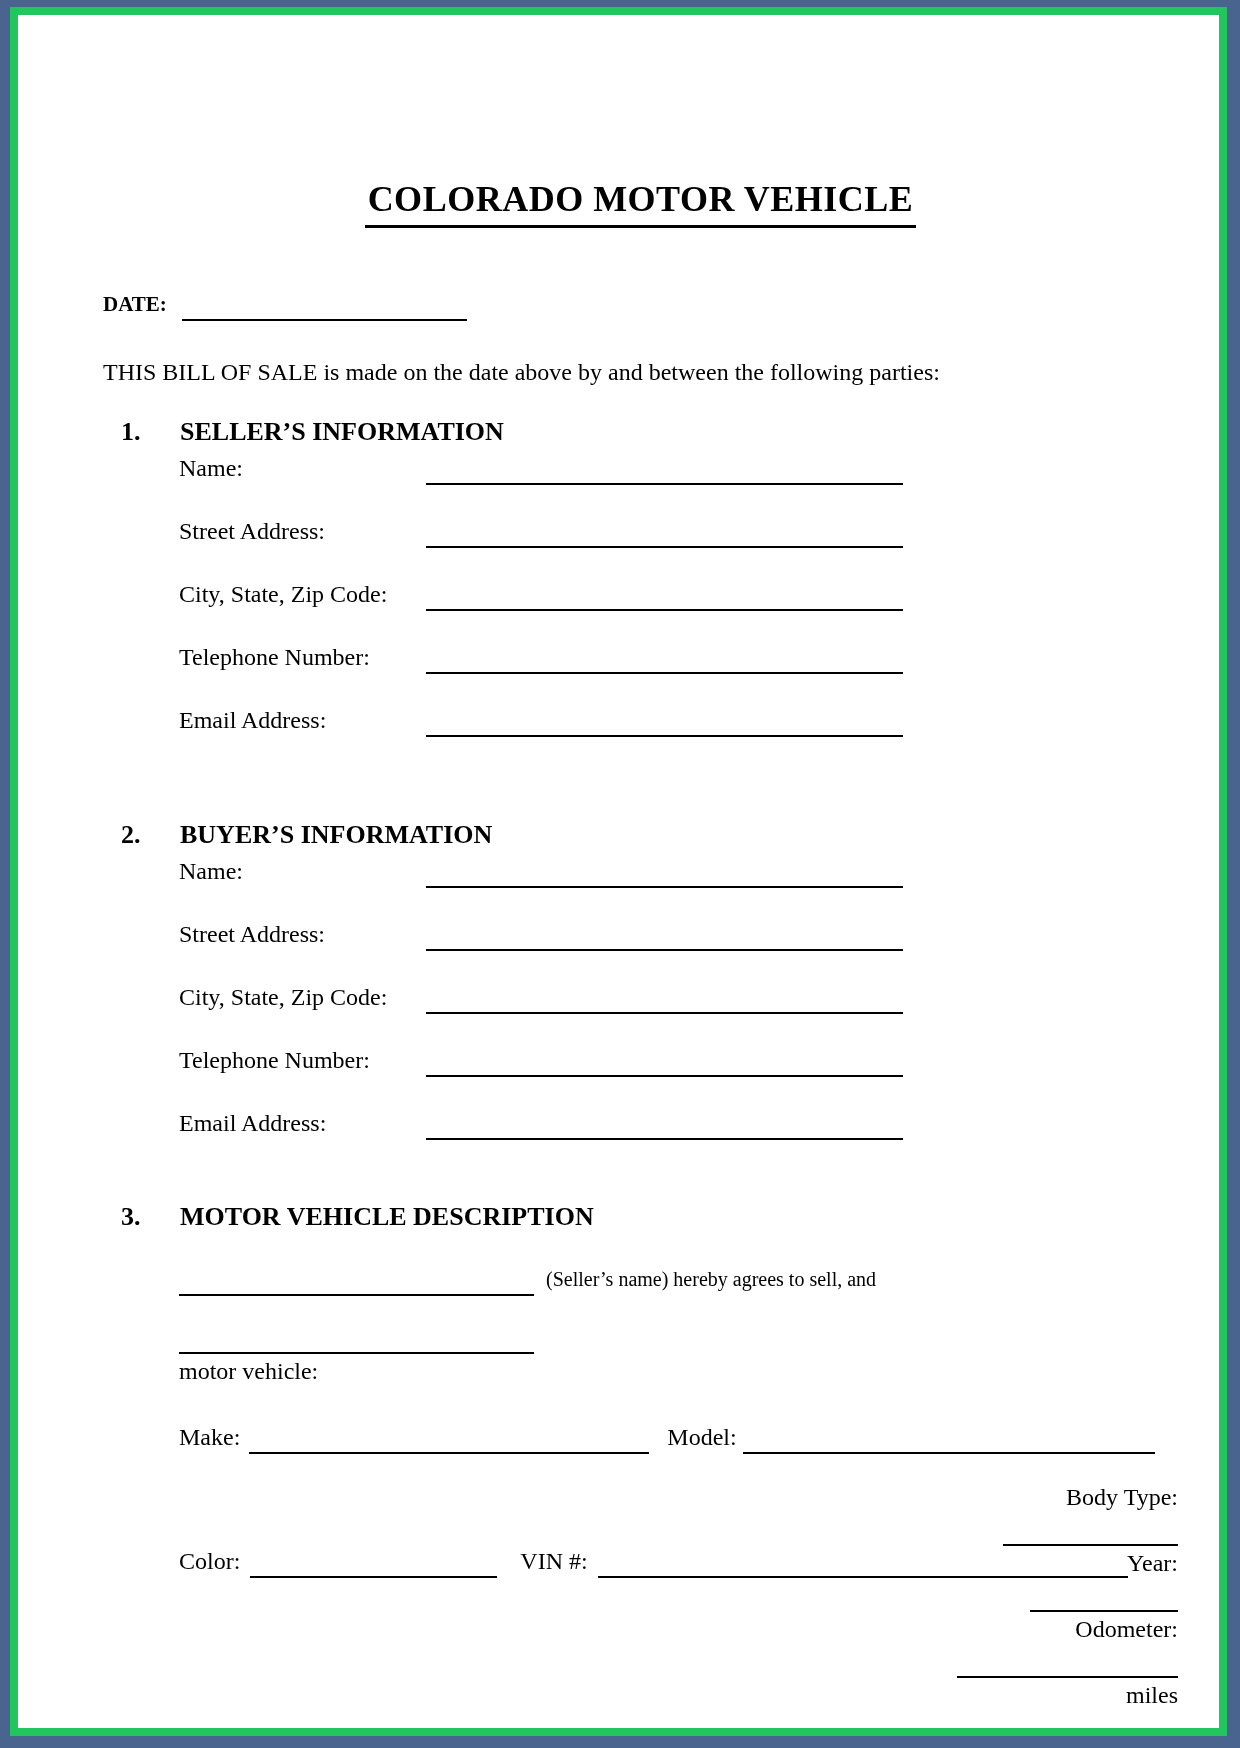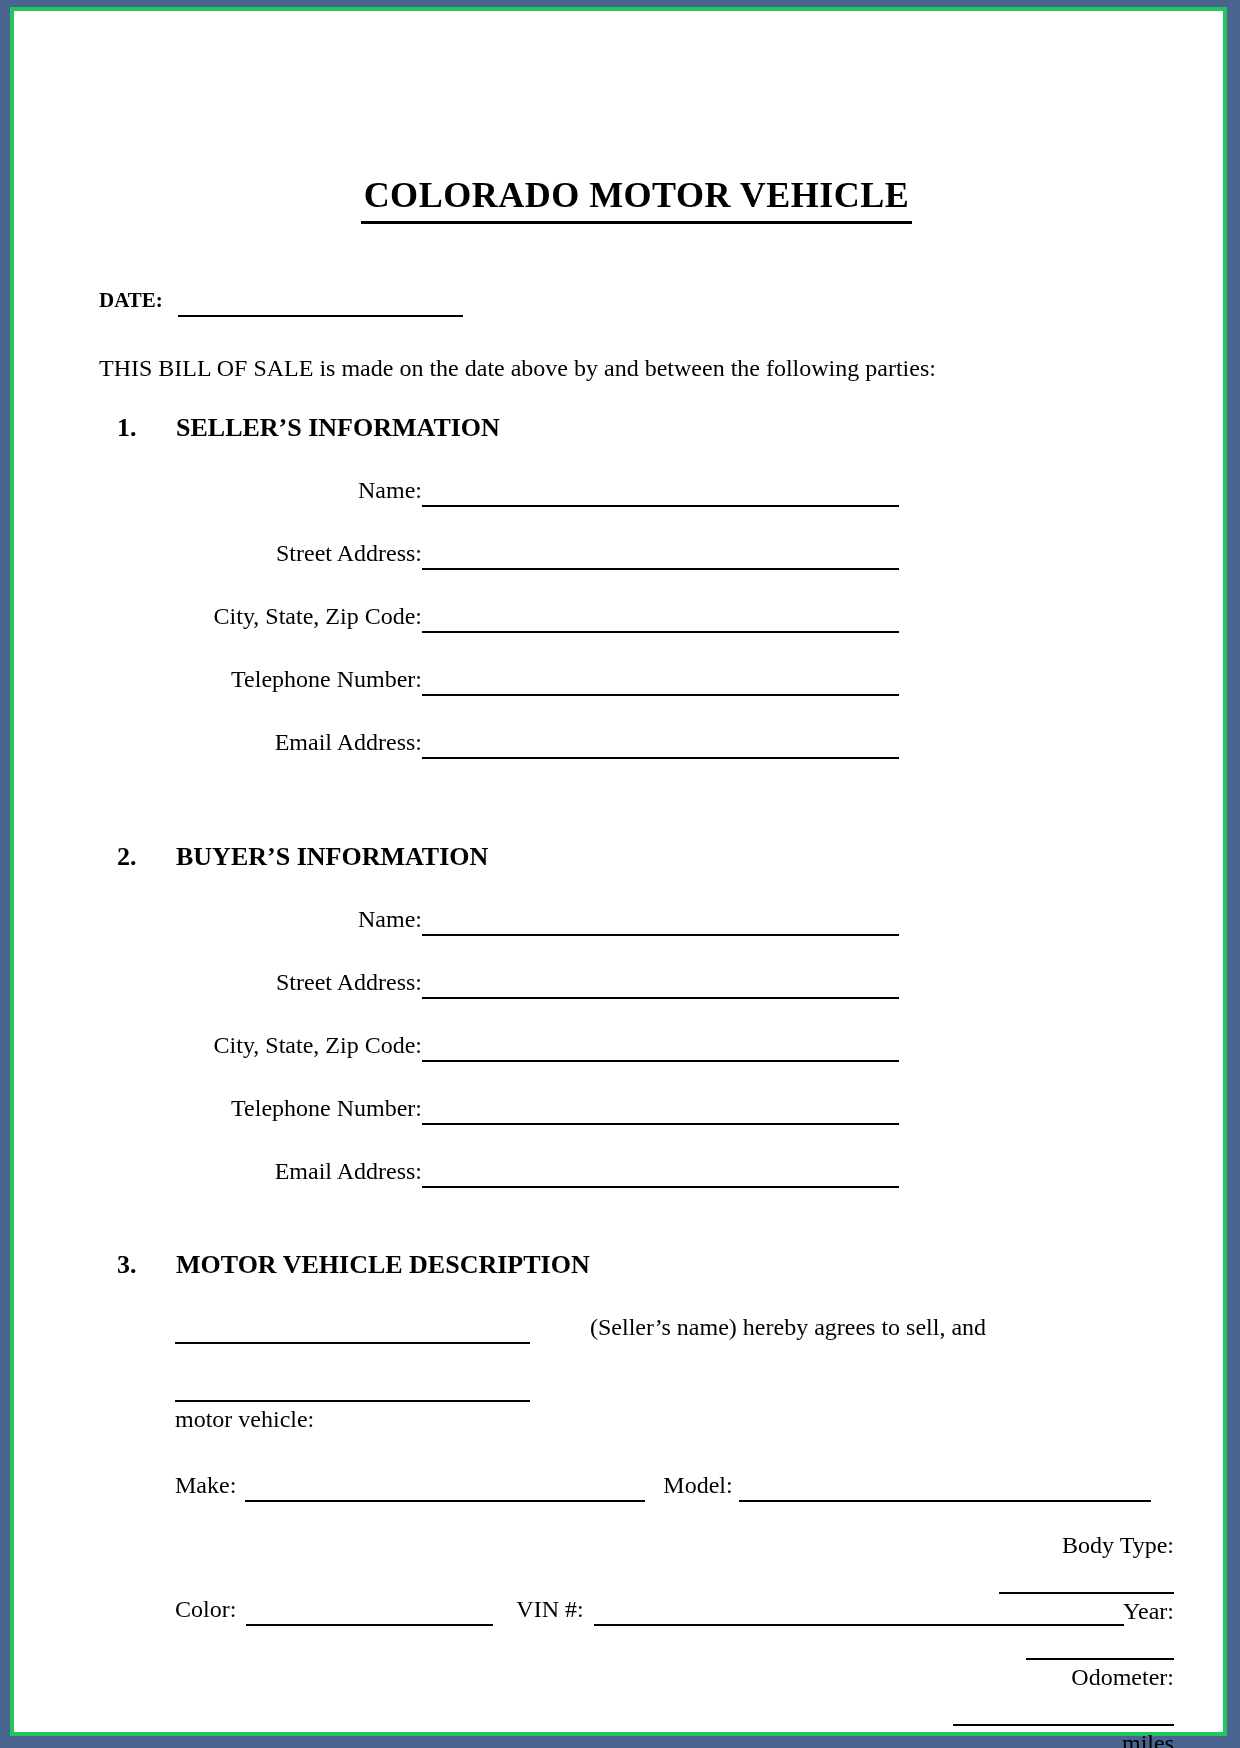--- a/index.html
+++ b/index.html
@@ -4,21 +4,21 @@
 <style>
   html,body{margin:0;padding:0;}
   body{
     width:1240px;height:1748px;position:relative;
     background:#49648f;
     font-family:"Liberation Serif","DejaVu Serif",serif;
     color:#000;overflow:hidden;
   }
   .page{
     position:absolute;left:10px;top:7px;right:13px;bottom:12px;
-    background:#ffffff;border:4px solid #22c55e;
+    background:#ffffff;border:8px solid #22c55e;
     box-sizing:border-box;
   }
   .content{
     margin-left:85px;width:1075px;
   }
   
   .title-block{margin-top:160px;text-align:center;font-weight:bold;font-size:36px;line-height:1.35;letter-spacing:0.5px;}
   .title-line{display:inline-block;border-bottom:3px solid #000;padding:0 3px 1px 3px;}
   
   .row{display:flex;align-items:flex-end;height:36px;}
@@ -29,27 +29,27 @@
   .date-row .blank{width:285px;margin-left:15px;}
   
   .intro{margin-top:36px;font-size:24px;line-height:30px;}
   
   .sec-heading{display:flex;font-weight:bold;font-size:26px;margin-left:18px;height:34px;line-height:34px;}
   .sec-num{width:59px;flex:none;}
   .sec1{margin-top:28px;}
   .sec2{margin-top:81px;}
   .sec3{margin-top:60px;}
   
-  .fields{margin-top:26px;text-align:right;}
+  .fields{}
   .field-row{margin-left:76px;margin-bottom:27px;font-size:24px;}
   .field-row .f-label{width:247px;flex:none;}
   .field-row .blank{width:477px;}
   .fields .field-row:last-child{margin-bottom:0;}
   
-  .clause-row{margin-left:76px;font-size:24px;gap:48px;}
+  .clause-row{margin-left:76px;font-size:20px;}
   .clause-row .blank{width:355px;}
   .clause-row .clause-text{margin-left:12px;}
   .clause1{margin-top:26px;}
   .clause2{margin-top:22px;}
   .clause-cont{margin-left:76px;font-size:24px;line-height:30px;margin-top:2px;}
   
   .veh-row{margin-left:76px;font-size:24px;}
   .veh-make{margin-top:32px;align-items:flex-end;}
   .veh-body{margin-top:26px;flex-direction:column;}
   .veh-color{margin-top:26px;}

